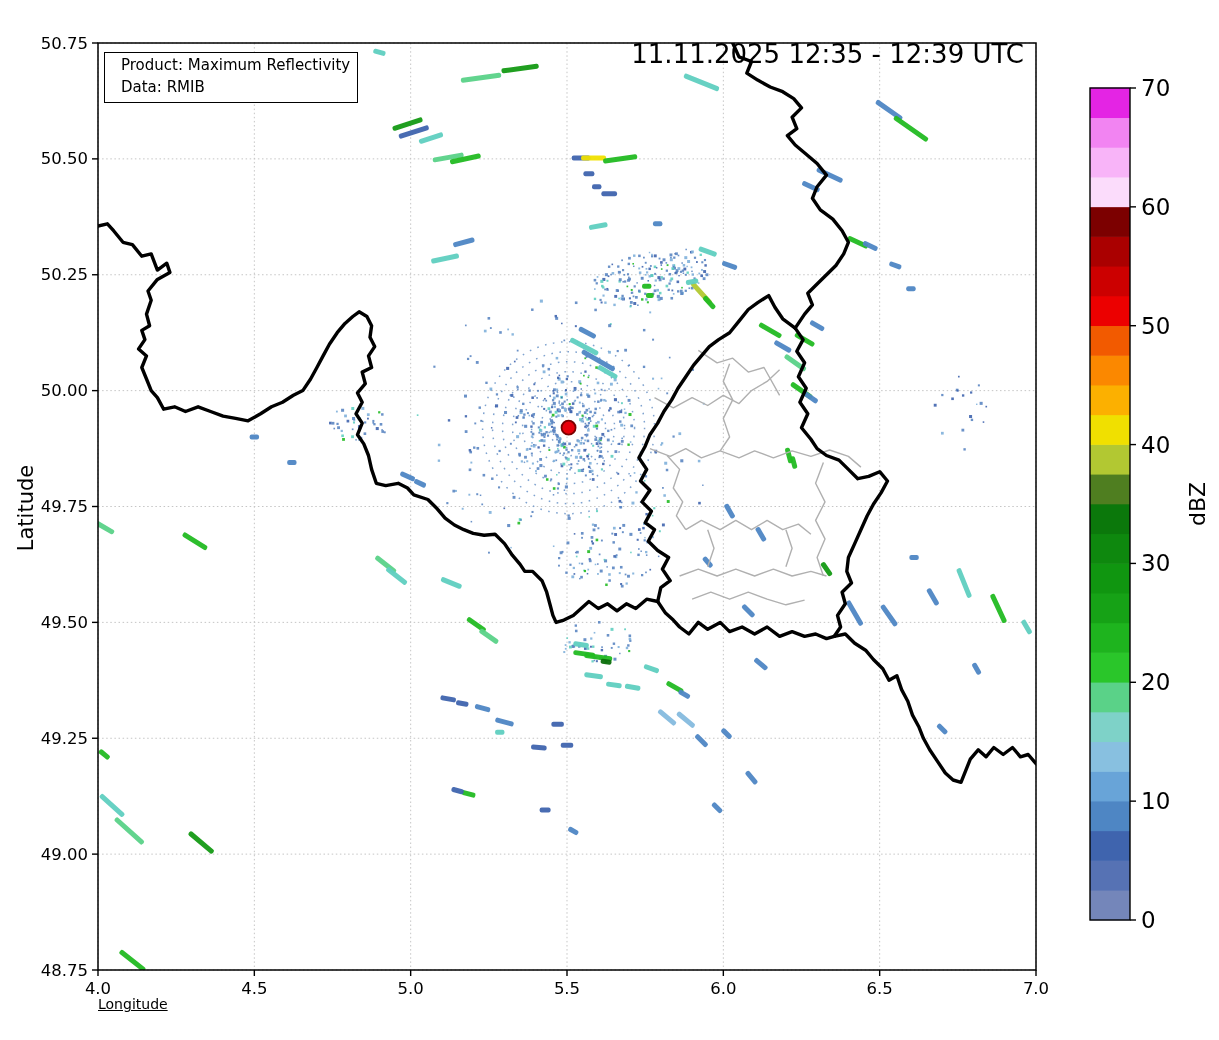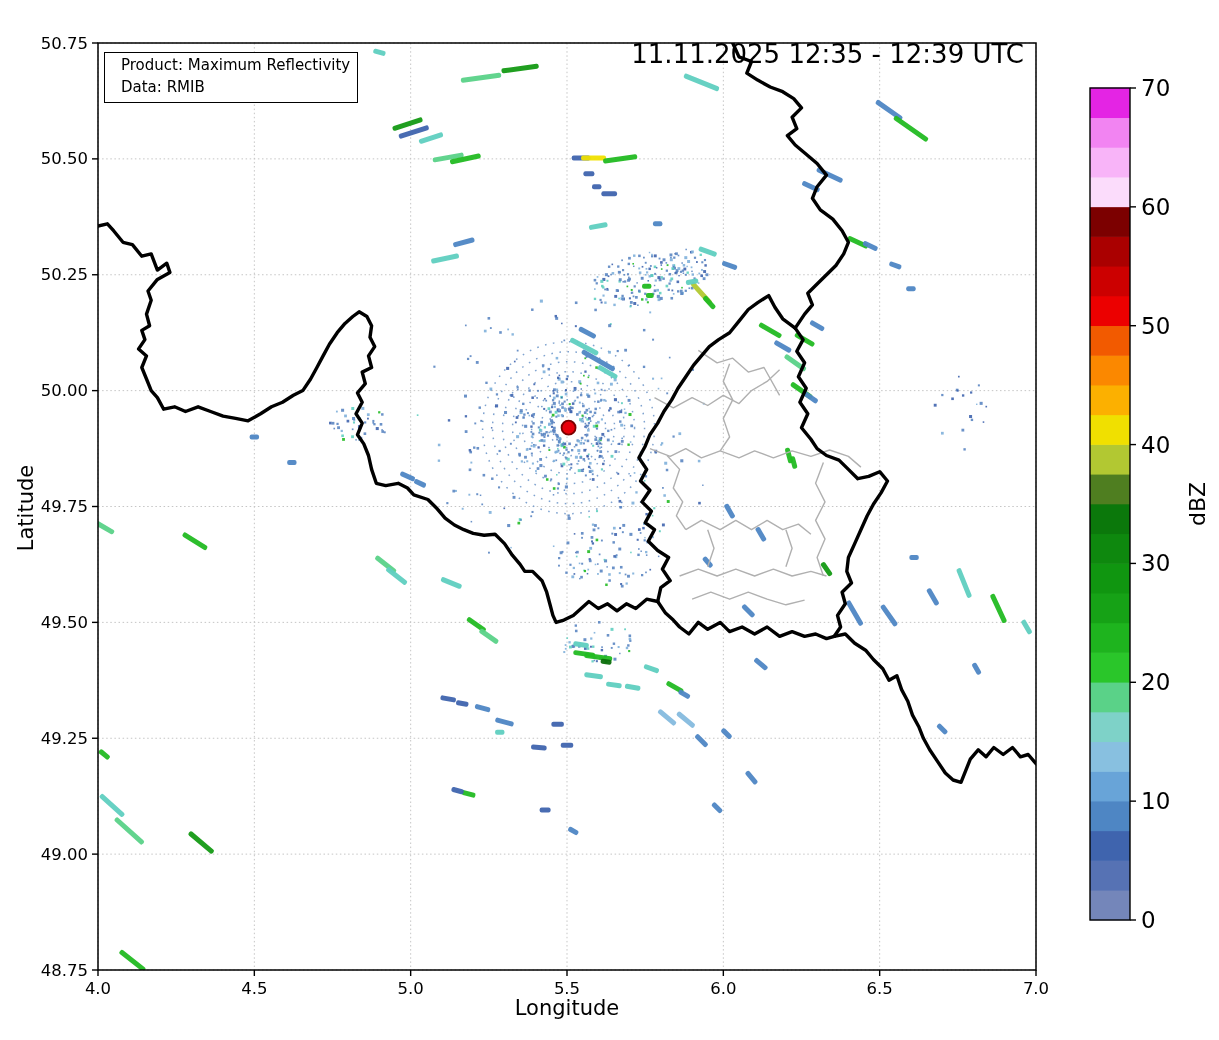--- a/index.html
+++ b/index.html
@@ -1,21 +1,21 @@
 <!DOCTYPE html>
 <html><head>
 <meta charset="utf-8">
 <style>
   html,body{margin:0;padding:0;background:#ffffff;}
   body{width:1219px;height:1040px;position:relative;font-family:"DejaVu Sans","Liberation Sans",sans-serif;color:#000;}
   #canvas{position:absolute;left:0;top:0;width:1219px;height:1040px;}
   #plot-svg{position:absolute;left:0;top:0;}
   .title{position:absolute;left:86px;top:6px;width:938px;text-align:right;font-size:26px;line-height:1.2;margin-top:33px;}
   .annotation-box{position:absolute;left:104px;top:52px;background:#ffffff;border:1.2px solid #000;padding:2px 7px 3px 16px;font-size:15px;line-height:1.45;z-index:5;}
-  .xlabel{position:absolute;left:98px;top:996px;width:938px;text-align:center;font-size:21px;}
+  .xlabel{position:absolute;left:98px;top:996px;width:938px;font-size:14px;text-decoration:underline;}
   .ylabel{position:absolute;left:26px;top:508px;transform:translate(-50%,-50%) rotate(-90deg);font-size:21px;white-space:nowrap;}
   .cblabel{position:absolute;left:1197px;top:504px;transform:translate(-50%,-50%) rotate(-90deg);font-size:22px;white-space:nowrap;}
 </style>
 </head>
 <body>
 
 <div id="canvas">
   <svg id="plot-svg" width="1219" height="1040">
       <defs>
         <clipPath id="plotclip">

